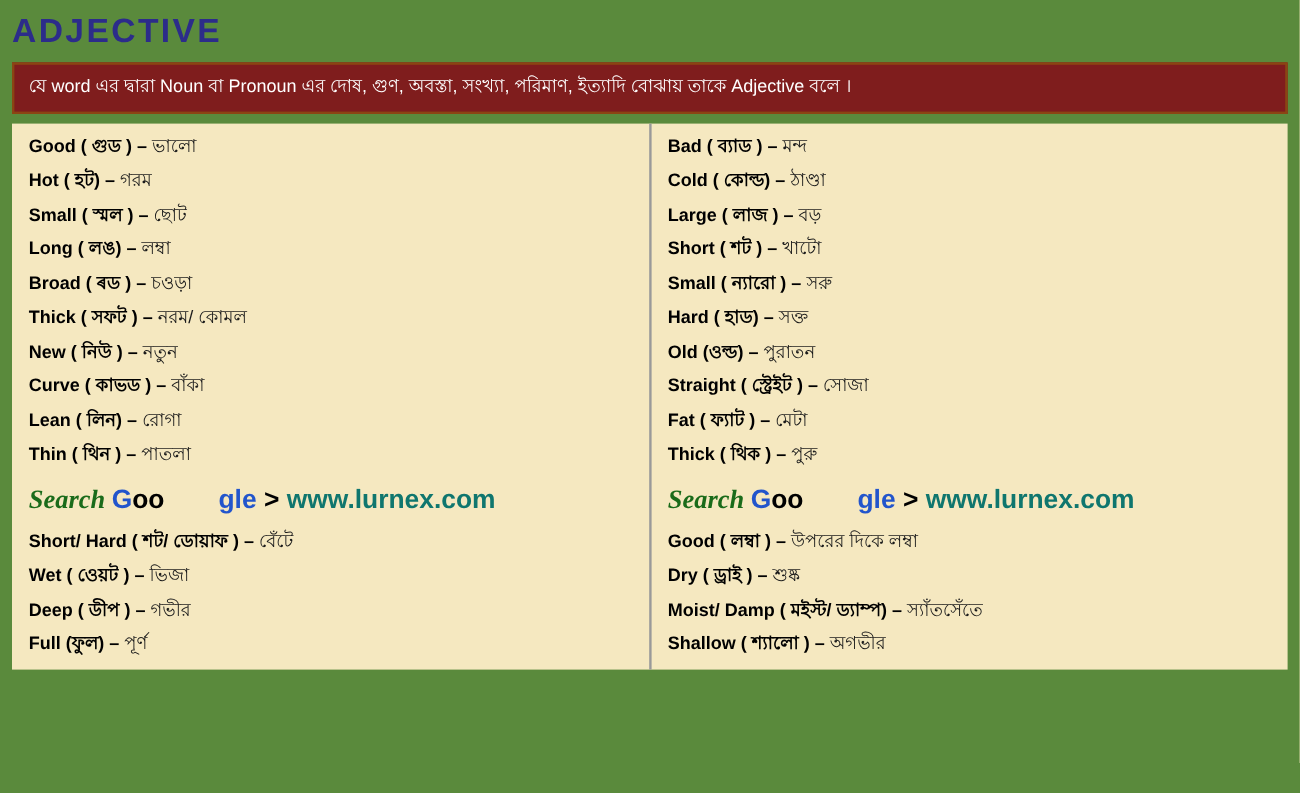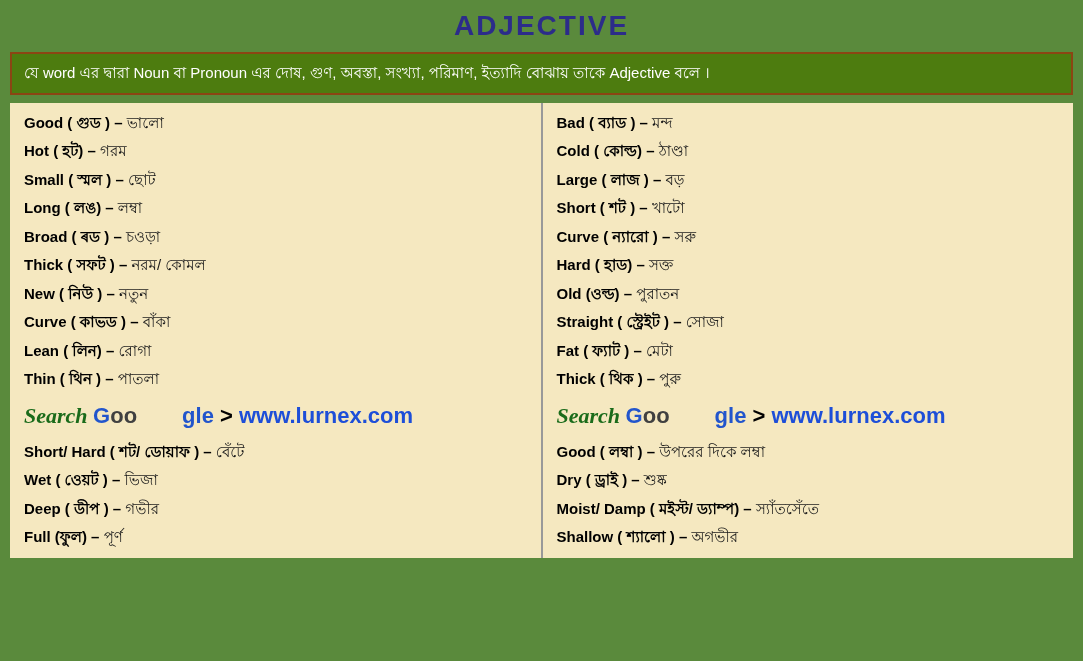--- a/index.html
+++ b/index.html
@@ -5,30 +5,29 @@
     * { margin: 0; padding: 0; box-sizing: border-box; }
     body {
       width: 1083px;
       min-height: 661px;
       background-color: #5a8a3c;
       font-family: Arial, sans-serif;
       padding: 10px;
     }
 
     .page-title {
-      text-align: center;
       color: #2c2c8a;
       font-size: 28px;
       font-weight: bold;
       margin-bottom: 10px;
       letter-spacing: 2px;
     }
 
     .subtitle-bar {
-      background-color: #4d7c0f;
+      background-color: #7f1d1d;
       border: 2px solid #8B4513;
       padding: 8px 12px;
       margin-bottom: 8px;
       color: #fff;
       font-size: 15px;
       line-height: 1.5;
     }
 
     .subtitle-bar .bengali-text {
       color: #fff;
@@ -71,33 +70,33 @@
     .search-google-line .sg-search {
       color: #1a6b1a;
       font-style: italic;
       font-family: Liberation Serif, serif;
     }
 
     .search-google-line .sg-g {
       color: #2255cc;
     }
     .search-google-line .sg-oo {
-      color: #404040;
+      color: #000000;
     }
     .search-google-line .sg-gle {
       color: #2255cc;
       margin-left: 45px;
     }
 
     .search-google-line .sg-arrow {
       color: #000;
     }
 
     .search-google-line .sg-url {
-      color: #1d4ed8;
+      color: #0f766e;
     }
   </style>
 </head>
 <body>
 
 <div class="page-title">ADJECTIVE</div>
 
 <div class="subtitle-bar">
   <span class="bengali-text">যে word এর দ্বারা Noun  বা Pronoun  এর দোষ, গুণ, অবস্তা, সংখ্যা, পরিমাণ, ইত্যাদি বোঝায় তাকে Adjective বলে ।</span>
 </div>
@@ -125,21 +124,21 @@
             <div><span class="eng">Deep ( ডীপ ) –</span><span>  গভীর</span></div>
             <div><span class="eng">Full (ফুল) –</span><span>  পূর্ণ</span></div>
           </div>
       </td>
       <td>
         <div class="entry" id="right-entries">
             <div><span class="eng">Bad ( ব্যাড ) –</span><span> মন্দ</span></div>
             <div><span class="eng">Cold ( কোল্ড) –</span><span>  ঠাণ্ডা</span></div>
             <div><span class="eng">Large ( লাজ ) –</span><span> বড়</span></div>
             <div><span class="eng">Short ( শট ) –</span><span> খাটো</span></div>
-            <div><span class="eng">Curve ( ন্যারো ) –</span><span> সরু</span></div>
+            <div><span class="eng">Small ( ন্যারো ) –</span><span> সরু</span></div>
             <div><span class="eng">Hard ( হাড) –</span><span> সক্ত</span></div>
             <div><span class="eng">Old (ওল্ড) –</span><span> পুরাতন</span></div>
             <div><span class="eng">Straight ( স্ট্রেইট ) –</span><span> সোজা</span></div>
             <div><span class="eng">Fat ( ফ্যাট ) –</span><span> মেটা</span></div>
             <div><span class="eng">Thick ( থিক ) –</span><span> পুরু</span></div>
             <div class="search-google-line">
       <span class="sg-search">Search </span><span class="sg-g">G</span><span class="sg-oo">oo</span><span class="sg-gle">gle</span> <span class="sg-arrow">&gt;</span> <span class="sg-url">www.lurnex.com</span>
     </div>
             <div><span class="eng">Good ( লম্বা ) –</span><span> উপরের দিকে লম্বা</span></div>
             <div><span class="eng">Dry ( ড্রাই ) –</span><span> শুষ্ক</span></div>

